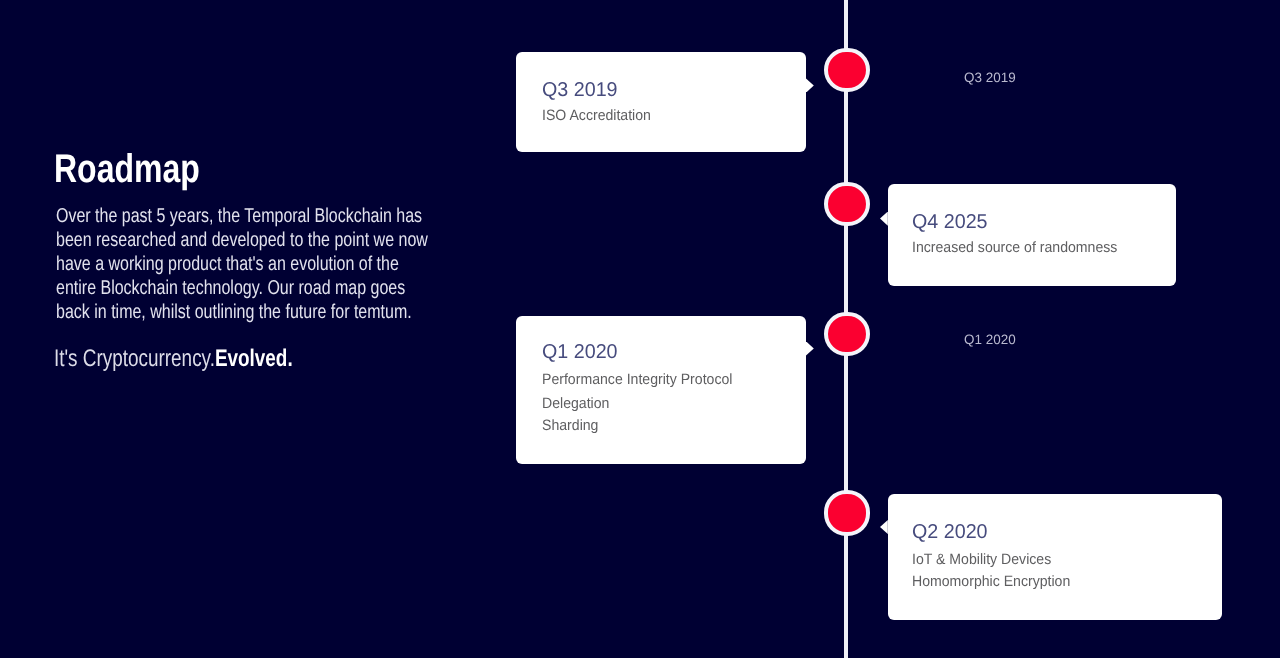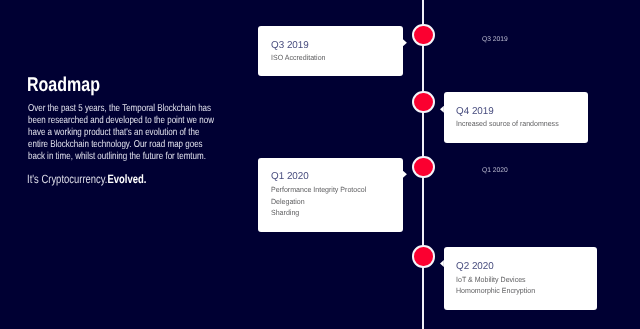--- a/index.html
+++ b/index.html
@@ -56,37 +56,37 @@
 
   <div class="card" id="card0" style="left: 258px; top: 26.2px; width: 145.2px; height: 50.3px;">
     <div class="t" style="left: 13px; top: 14.6px;">Q3 2019</div>
     <div class="s" style="left: 13px; top: 28.2px;">ISO Accreditation</div>
   <div class="arrow right" style="top: 13.05px; left: 145px;"></div>
     </div>
   <div class="dot" id="dot0" style="left: 412.35px; top: 23.85px;"></div>
   <div class="mlabel" id="lab0" style="left: 482px; top: 37px;">Q3 2019</div>
 
   <div class="card" id="card1" style="left: 443.7px; top: 92px; width: 144.3px; height: 50.5px;">
-    <div class="t" style="left: 12.1px; top: 14.9px;">Q4 2019</div>
+    <div class="t" style="left: 12.1px; top: 14.9px;">Q4 2025</div>
     <div class="s" style="left: 12.1px; top: 27.9px;">Increased source of randomness</div>
   <div class="arrow left" style="top: 13.75px; left: -3.7px;"></div>
     </div>
   <div class="dot" id="dot1" style="left: 412.35px; top: 91.05px;"></div>
 
   <div class="card" id="card2" style="left: 258px; top: 157.8px; width: 145.2px; height: 74.5px;">
     <div class="t" style="left: 13px; top: 14.6px;">Q1 2020</div>
     <div class="s" style="left: 13px; top: 28.7px;">Performance Integrity Protocol</div>
     <div class="s" style="left: 13px; top: 39.9px;">Delegation</div>
     <div class="s" style="left: 13px; top: 51px;">Sharding</div>
   <div class="arrow right" style="top: 12.85px; left: 145px;"></div>
     </div>
   <div class="dot" id="dot2" style="left: 412.35px; top: 155.75px;"></div>
   <div class="mlabel" id="lab1" style="left: 482px; top: 168px;">Q1 2020</div>
 
-  <div class="card" id="card3" style="left: 443.7px; top: 247px; width: 153px; height: 62.5px;">
+  <div class="card" id="card3" style="left: 443.7px; top: 247px; width: 167px; height: 62.5px;">
     <div class="t" style="left: 12.1px; top: 15.2px;">Q2 2020</div>
     <div class="s" style="left: 12.1px; top: 29px;">IoT &amp; Mobility Devices</div>
     <div class="s" style="left: 12.1px; top: 40px;">Homomorphic Encryption</div>
   <div class="arrow left" style="top: 12.95px; left: -3.7px;"></div>
     </div>
   <div class="dot" id="dot3" style="left: 412.35px; top: 245.25px;"></div>
 
 </div>
 
 </body></html>

